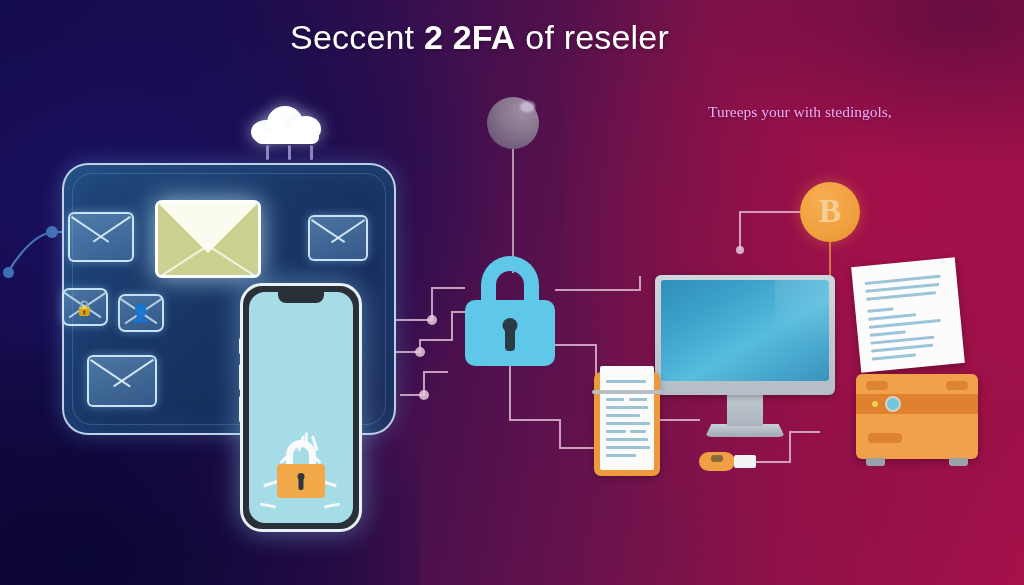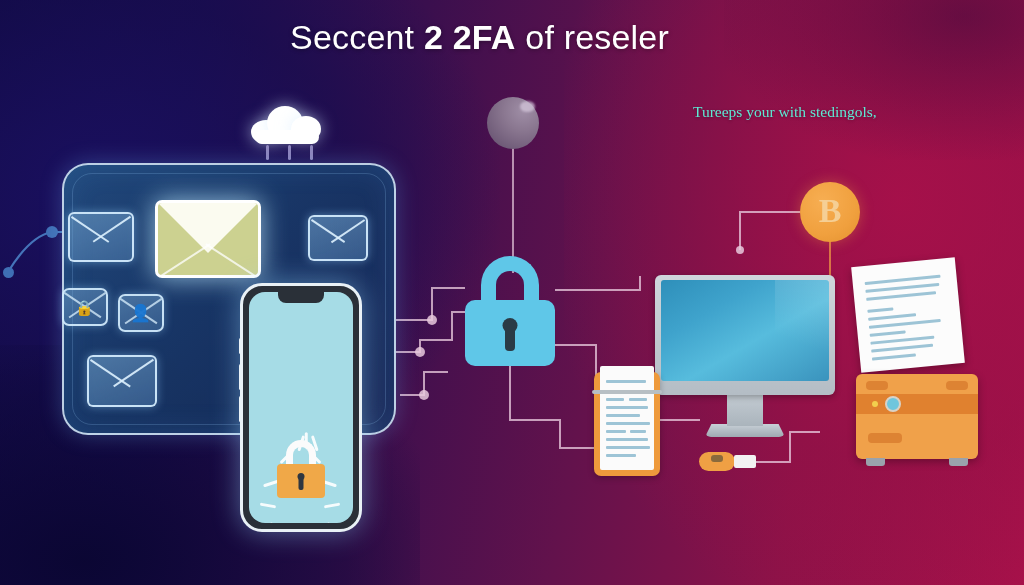--- a/index.html
+++ b/index.html
@@ -53,23 +53,23 @@
     font-size: 34px;
     letter-spacing: .2px;
     white-space: nowrap;
     text-shadow: 0 1px 4px rgba(0,0,0,.35);
   }
   .title .b { font-weight: 700; }
   .title .n { font-weight: 400; }
 
   .body-text {
     position: absolute;
-    left: 693px; top: 100px;
+    left: 708px; top: 100px;
     width: 280px;
-    color: #5eead4;
+    color: #f0abfc;
     font-family: "Liberation Serif", serif;
     font-size: 15.5px;
     line-height: 1.52;
     text-shadow: 0 1px 3px rgba(0,0,0,.3);
   }
 
   
   .board {
     position: absolute;
     left: 62px; top: 163px;

